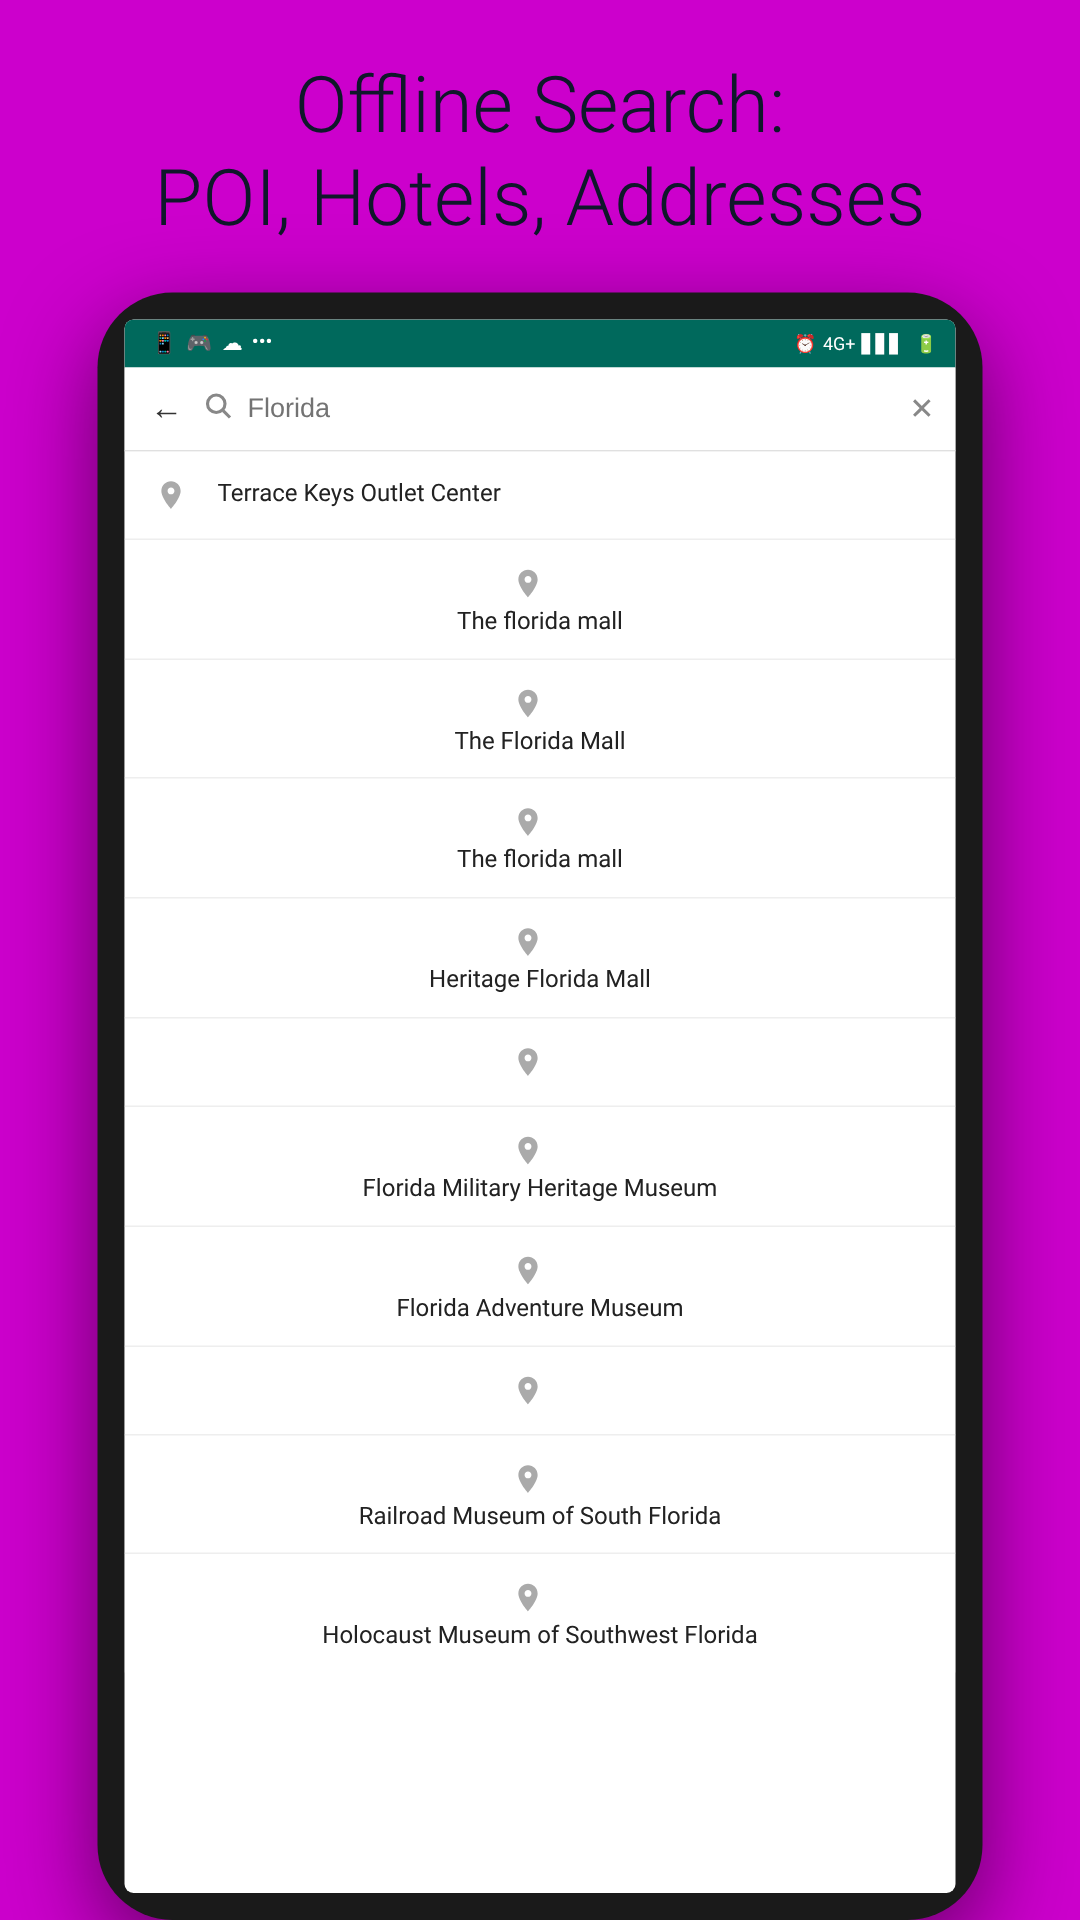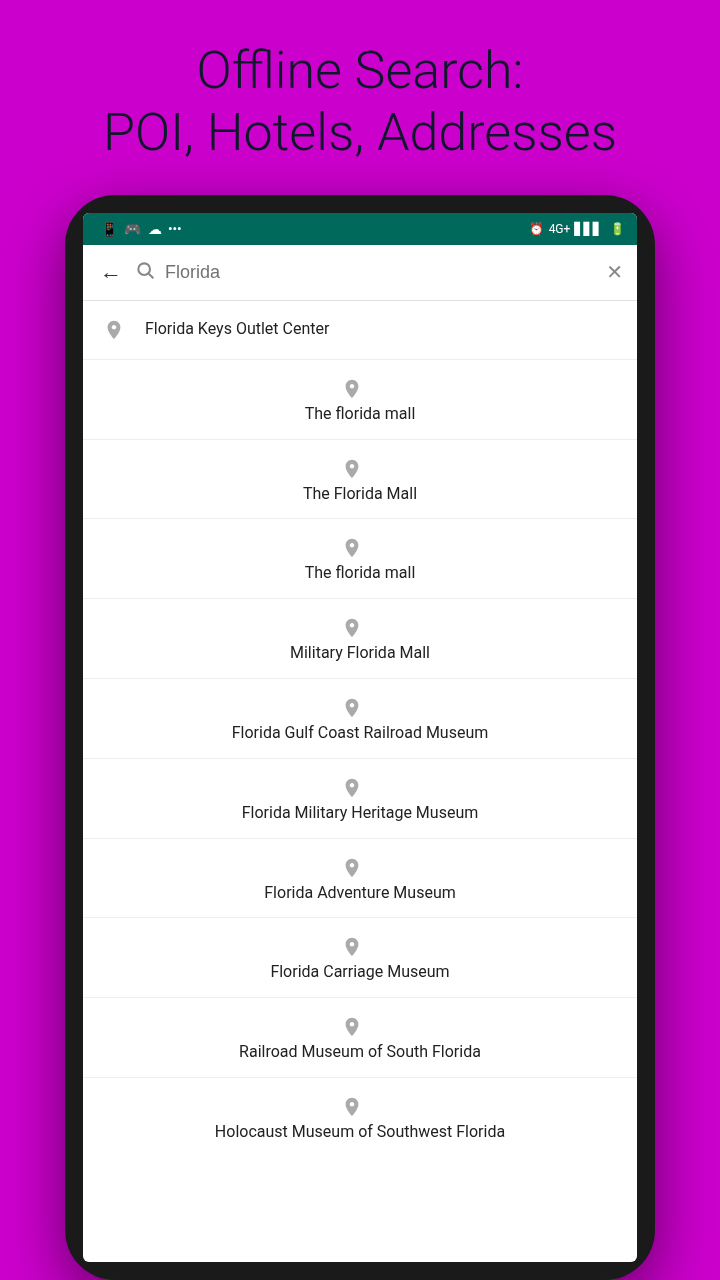--- a/index.html
+++ b/index.html
@@ -187,21 +187,21 @@
       <span class="clear-btn">✕</span>
     </div>
 
     <div class="result-list" id="result-list">
     <div class="result-item">
       <div class="pin-icon">
         <svg viewBox="0 0 24 24" xmlns="http://www.w3.org/2000/svg">
           <path d="M12 2C8.13 2 5 5.13 5 9c0 5.25 7 13 7 13s7-7.75 7-13c0-3.87-3.13-7-7-7zm0 9.5c-1.38 0-2.5-1.12-2.5-2.5S10.62 6.5 12 6.5s2.5 1.12 2.5 2.5S13.38 11.5 12 11.5z"></path>
         </svg>
       </div>
-      <span class="result-text">Florida Keys Outlet Center</span>
+      <span class="result-text">Terrace Keys Outlet Center</span>
     </div>
         <div class="result-item">
       <div class="pin-icon">
         <svg viewBox="0 0 24 24" xmlns="http://www.w3.org/2000/svg">
           <path d="M12 2C8.13 2 5 5.13 5 9c0 5.25 7 13 7 13s7-7.75 7-13c0-3.87-3.13-7-7-7zm0 9.5c-1.38 0-2.5-1.12-2.5-2.5S10.62 6.5 12 6.5s2.5 1.12 2.5 2.5S13.38 11.5 12 11.5z"></path>
         </svg>
       </div>
       <span class="result-text">The florida mall</span>
     </div>
         <div class="result-item">
@@ -219,29 +219,28 @@
         </svg>
       </div>
       <span class="result-text">The florida mall</span>
     </div>
         <div class="result-item">
       <div class="pin-icon">
         <svg viewBox="0 0 24 24" xmlns="http://www.w3.org/2000/svg">
           <path d="M12 2C8.13 2 5 5.13 5 9c0 5.25 7 13 7 13s7-7.75 7-13c0-3.87-3.13-7-7-7zm0 9.5c-1.38 0-2.5-1.12-2.5-2.5S10.62 6.5 12 6.5s2.5 1.12 2.5 2.5S13.38 11.5 12 11.5z"></path>
         </svg>
       </div>
-      <span class="result-text">Military Florida Mall</span>
-    </div>
-        <div class="result-item">
-      <div class="pin-icon">
-        <svg viewBox="0 0 24 24" xmlns="http://www.w3.org/2000/svg">
-          <path d="M12 2C8.13 2 5 5.13 5 9c0 5.25 7 13 7 13s7-7.75 7-13c0-3.87-3.13-7-7-7zm0 9.5c-1.38 0-2.5-1.12-2.5-2.5S10.62 6.5 12 6.5s2.5 1.12 2.5 2.5S13.38 11.5 12 11.5z"></path>
-        </svg>
-      </div>
-      <span class="result-text">Florida Gulf Coast Railroad Museum</span>
+      <span class="result-text">Heritage Florida Mall</span>
+    </div>
+        <div class="result-item">
+      <div class="pin-icon">
+        <svg viewBox="0 0 24 24" xmlns="http://www.w3.org/2000/svg">
+          <path d="M12 2C8.13 2 5 5.13 5 9c0 5.25 7 13 7 13s7-7.75 7-13c0-3.87-3.13-7-7-7zm0 9.5c-1.38 0-2.5-1.12-2.5-2.5S10.62 6.5 12 6.5s2.5 1.12 2.5 2.5S13.38 11.5 12 11.5z"></path>
+        </svg>
+      </div>
     </div>
         <div class="result-item">
       <div class="pin-icon">
         <svg viewBox="0 0 24 24" xmlns="http://www.w3.org/2000/svg">
           <path d="M12 2C8.13 2 5 5.13 5 9c0 5.25 7 13 7 13s7-7.75 7-13c0-3.87-3.13-7-7-7zm0 9.5c-1.38 0-2.5-1.12-2.5-2.5S10.62 6.5 12 6.5s2.5 1.12 2.5 2.5S13.38 11.5 12 11.5z"></path>
         </svg>
       </div>
       <span class="result-text">Florida Military Heritage Museum</span>
     </div>
         <div class="result-item">
@@ -251,21 +250,20 @@
         </svg>
       </div>
       <span class="result-text">Florida Adventure Museum</span>
     </div>
         <div class="result-item">
       <div class="pin-icon">
         <svg viewBox="0 0 24 24" xmlns="http://www.w3.org/2000/svg">
           <path d="M12 2C8.13 2 5 5.13 5 9c0 5.25 7 13 7 13s7-7.75 7-13c0-3.87-3.13-7-7-7zm0 9.5c-1.38 0-2.5-1.12-2.5-2.5S10.62 6.5 12 6.5s2.5 1.12 2.5 2.5S13.38 11.5 12 11.5z"></path>
         </svg>
       </div>
-      <span class="result-text">Florida Carriage Museum</span>
     </div>
         <div class="result-item">
       <div class="pin-icon">
         <svg viewBox="0 0 24 24" xmlns="http://www.w3.org/2000/svg">
           <path d="M12 2C8.13 2 5 5.13 5 9c0 5.25 7 13 7 13s7-7.75 7-13c0-3.87-3.13-7-7-7zm0 9.5c-1.38 0-2.5-1.12-2.5-2.5S10.62 6.5 12 6.5s2.5 1.12 2.5 2.5S13.38 11.5 12 11.5z"></path>
         </svg>
       </div>
       <span class="result-text">Railroad Museum of South Florida</span>
     </div>
         <div class="result-item">

